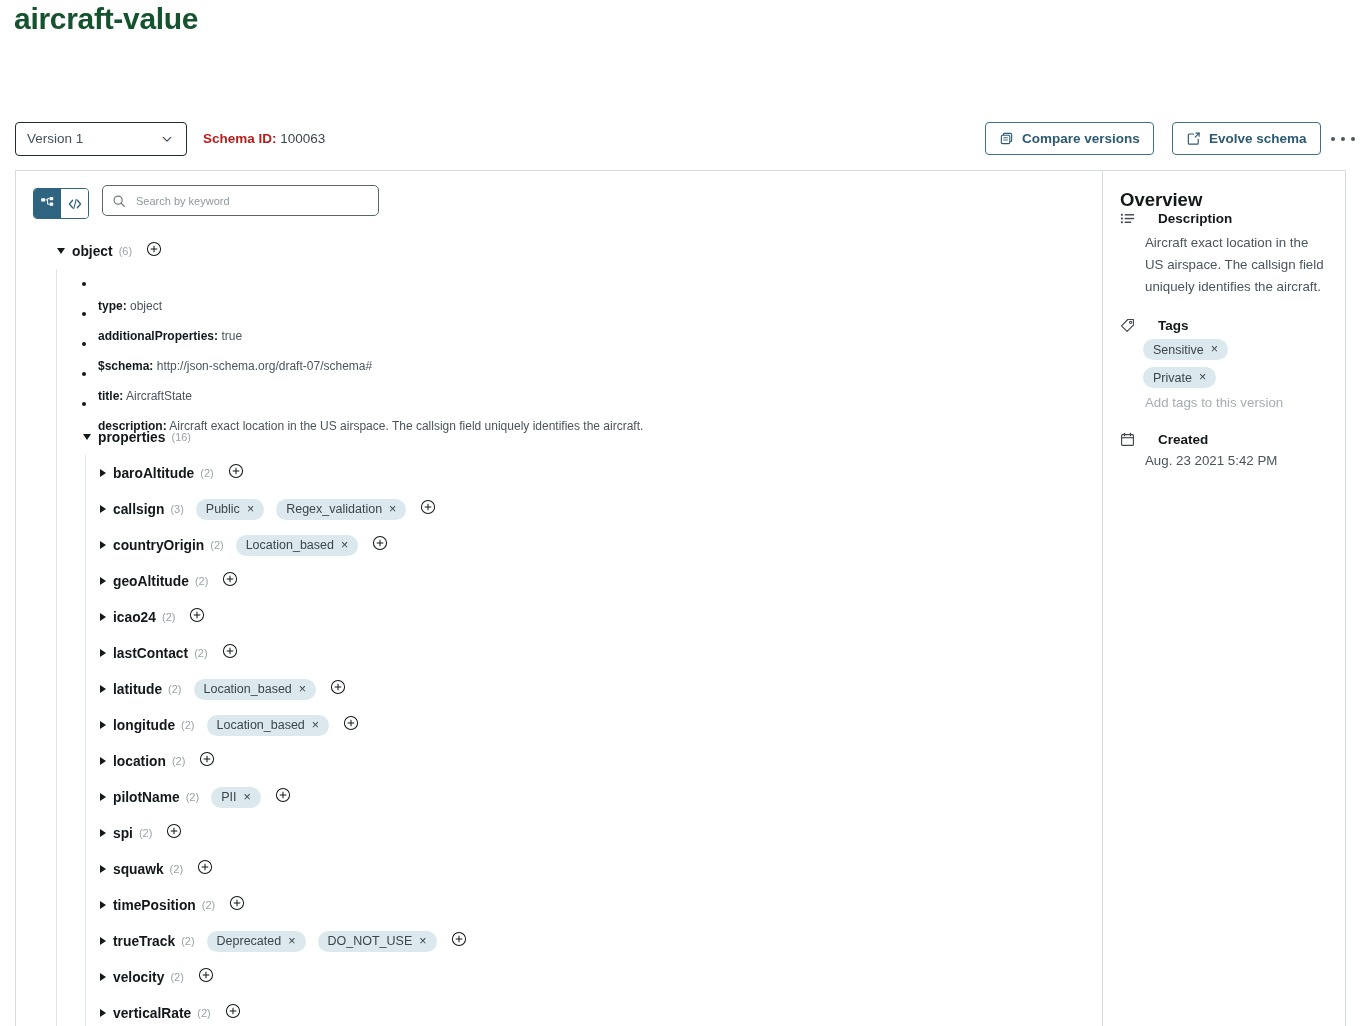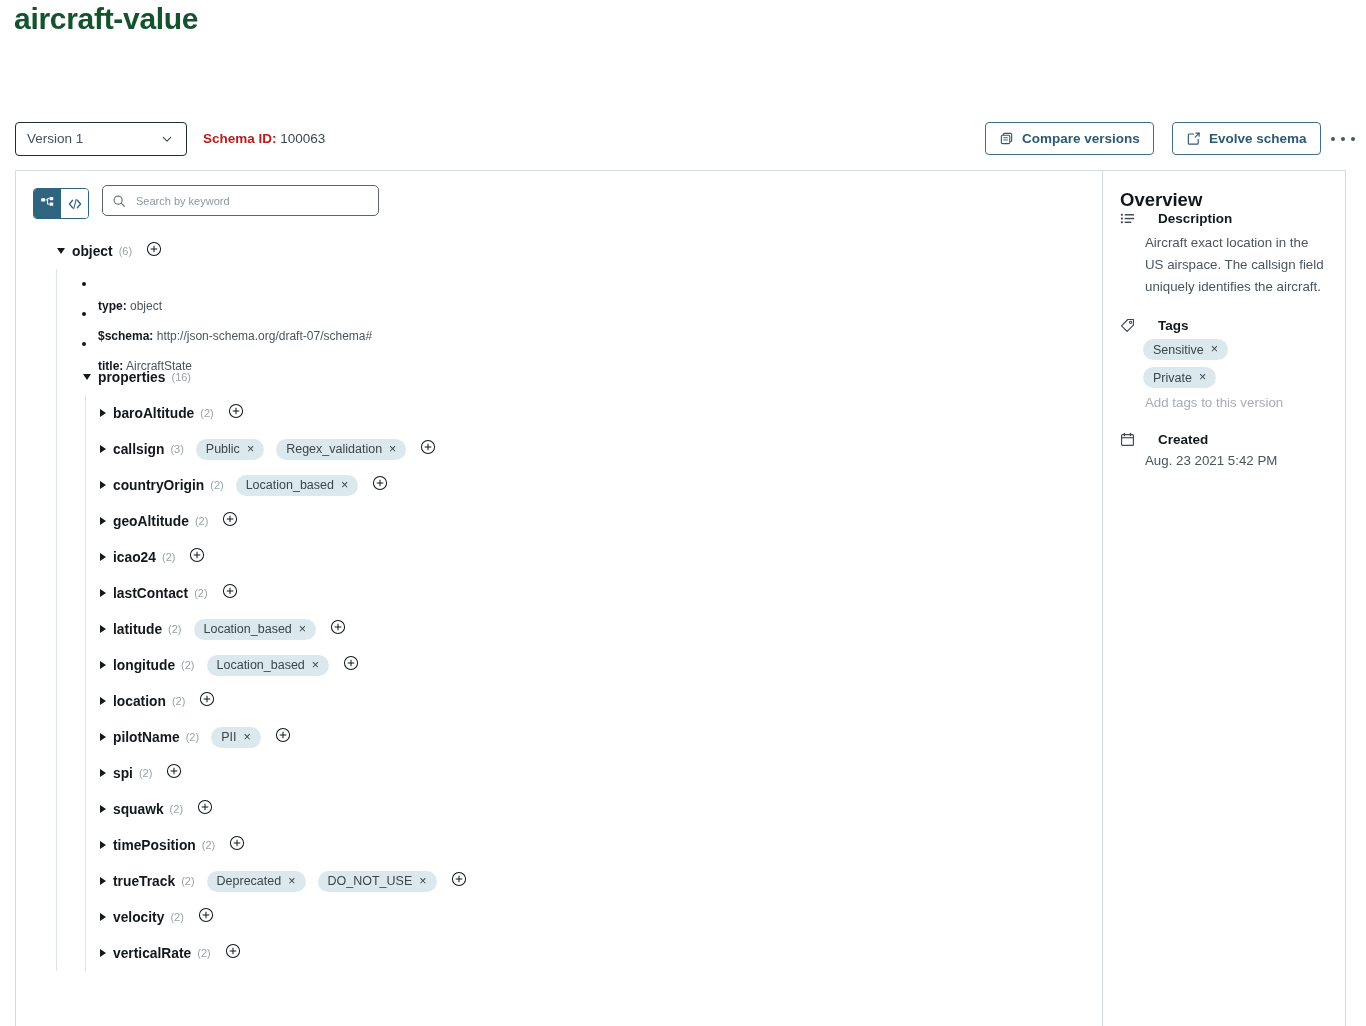--- a/index.html
+++ b/index.html
@@ -276,25 +276,33 @@
       </div>
 
       <div class="lvl1">
         <div id="attr-list">
             <div class="leaf-row">
               <span class="bullet"></span>
               <span class="leaf-text"><b>type:</b> <span>object</span></span>
             </div>
             <div class="leaf-row">
               <span class="bullet"></span>
+              <span class="leaf-text"><b>additionalProperties:</b> <span>true</span></span>
+            </div>
+            <div class="leaf-row">
+              <span class="bullet"></span>
               <span class="leaf-text"><b>$schema:</b> <span>http://json-schema.org/draft-07/schema#</span></span>
             </div>
             <div class="leaf-row">
               <span class="bullet"></span>
               <span class="leaf-text"><b>title:</b> <span>AircraftState</span></span>
+            </div>
+            <div class="leaf-row">
+              <span class="bullet"></span>
+              <span class="leaf-text"><b>description:</b> <span>Aircraft exact location in the US airspace. The callsign field uniquely identifies the aircraft.</span></span>
             </div>
           </div>
 
         <div class="node-row row-properties">
           <span class="caret open"></span>
           <span class="node-name">properties</span>
           <span class="node-count">(16)</span>
         </div>
 
         <div class="lvl2" id="prop-list">

